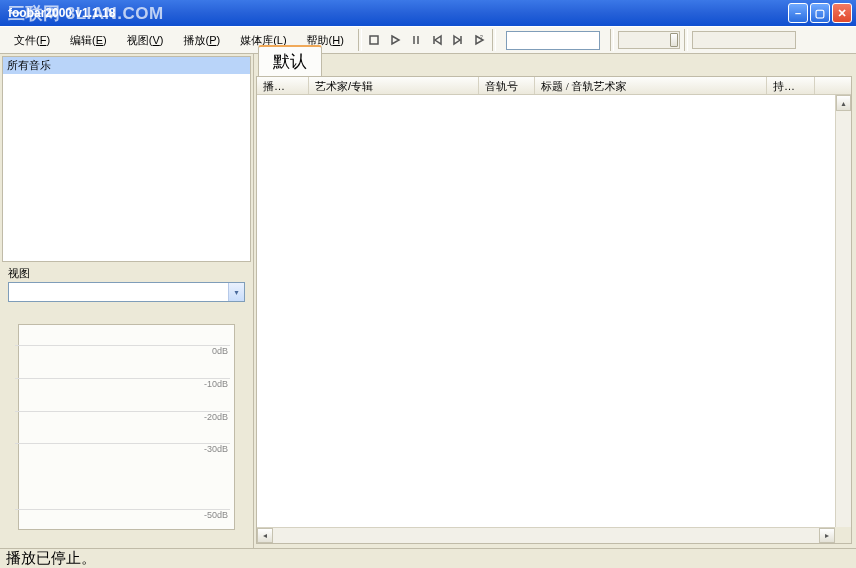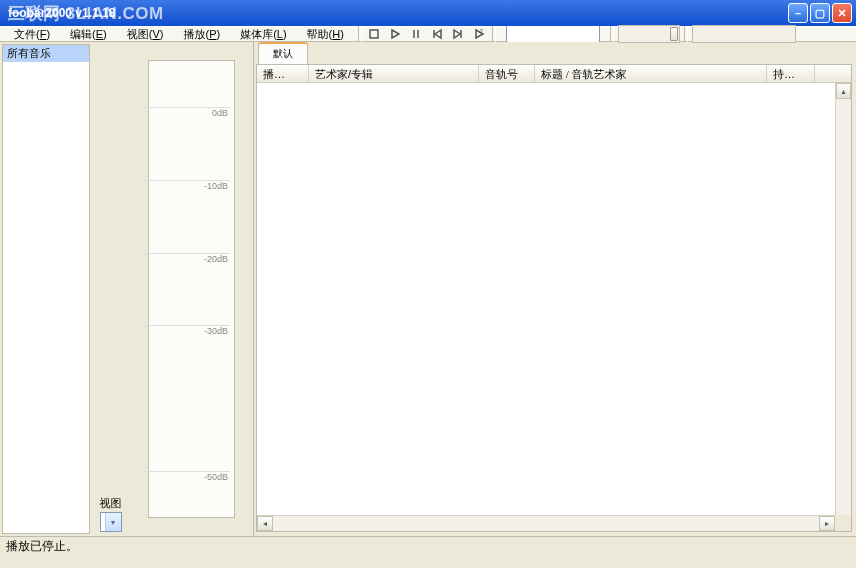--- a/index.html
+++ b/index.html
@@ -7,71 +7,71 @@
 
 .titlebar { height: 26px; background: linear-gradient(to bottom, #3b78e7 0%, #2661d8 50%, #0f4fd0 100%); display: flex; align-items: center; padding: 0 4px; color: #fff; font-size: 12px; font-weight: bold; position: relative; }
 .titlebar .watermark { position: absolute; left: 8px; font-size: 17px; opacity: .7; letter-spacing: .5px; }
 .titlebar .title { position: absolute; left: 8px; }
 .winbtns { margin-left: auto; display: flex; gap: 2px; }
 .winbtn { width: 20px; height: 20px; border: 1px solid #fff; border-radius: 3px; display: flex; align-items: center; justify-content: center; color: #fff; font-weight: bold; font-size: 11px; }
 .winbtn.min { background: linear-gradient(#6fa9ff,#2a6de0); }
 .winbtn.max { background: linear-gradient(#6fa9ff,#2a6de0); }
 .winbtn.close { background: linear-gradient(#f37a63,#e04a2d); }
 
-.toolbar-row { height: 16px; background: #f7f6f0; border-top: 1px solid #fff; border-bottom: 1px solid #c0bba8; display: flex; align-items: center; padding: 0 4px; }
+.toolbar-row { height: 28px; background: #f7f6f0; border-top: 1px solid #fff; border-bottom: 1px solid #c0bba8; display: flex; align-items: center; padding: 0 4px; }
 .menu { display: flex; gap: 0; }
 .menu-item { padding: 2px 10px; cursor: default; white-space: nowrap; }
 .mnemonic { text-decoration: underline; }
 .tb-sep { width: 4px; height: 22px; margin: 0 4px; border-left: 1px solid #c0bba8; border-right: 1px solid #fff; }
 
 .pbtns { display: flex; gap: 4px; align-items: center; }
 .pbtn { width: 17px; height: 17px; display: flex; align-items: center; justify-content: center; color: #555; }
 .pbtn svg { width: 12px; height: 12px; stroke: #555; fill: none; stroke-width: 1.5; }
 .searchbox { width: 94px; height: 19px; border: 1px solid #7f9db9; background: #fff; margin: 0 6px; }
 .slider { width: 62px; height: 18px; position: relative; border: 1px solid #c0bba8; background: #f2f0e8; display: flex; align-items: center; }
 .slider .thumb { position: absolute; width: 8px; height: 14px; top: 1px; background: linear-gradient(#fefefe,#e4e2d7); border: 1px solid #9c9881; border-radius: 1px; }
 .slider.vol .thumb { right: 1px; }
 .slider.seek { width: 104px; }
 
 .client { display: flex; height: 494px; }
 
-.leftpane { width: 254px; display: flex; flex-direction: row; border-right: 1px solid #c0bba8; }
+.leftpane { width: 254px; display: flex; flex-direction: column; border-right: 1px solid #c0bba8; }
 .navlist { flex: 1; background: #fff; border: 1px solid #c0bba8; margin: 2px; min-height: 180px; overflow: hidden; }
 .nav-sel { background: #b9d4f9; padding: 1px 4px; }
 .filterrow { display: flex; gap: 6px; padding: 2px 8px 4px; align-items: flex-end; }
 .combo-wrap { display: flex; flex-direction: column; flex: 1; }
 .combo-label { margin-bottom: 1px; }
 .combo { height: 20px; border: 1px solid #7f9db9; background: #fff; display: flex; align-items: center; }
 .combo .arrow { width: 16px; height: 100%; background: linear-gradient(#eaf1fd,#c9ddfb); border-left: 1px solid #b6c9e8; display: flex; align-items: center; justify-content: center; margin-left: auto; font-size: 8px; color: #4a6a9c; }
 .qbtn { width: 18px; height: 20px; border: 1px solid #9c9881; background: #f2f0e8; text-align: center; line-height: 18px; }
 
 .meter { flex: 1; background: #fcfcf9; border: 1px solid #c0bba8; margin: 18px; position: relative; }
 .meter .tick { position: absolute; right: 4px; font-size: 9px; color: #888; border-top: 1px solid #ddd; width: 100%; text-align: right; padding-right: 2px; }
 
 .rightpane { flex: 1; display: flex; flex-direction: column; }
 .tabstrip { height: 22px; display: flex; align-items: flex-end; padding-left: 4px; background: #ece9d8; }
-.tab { padding: 3px 14px; background: #fcfcfa; border: 1px solid #c0bba8; border-bottom: none; border-top: 2px solid #f0a959; border-radius: 3px 3px 0 0; font-size: 10px; }
+.tab { padding: 3px 14px; background: #fcfcfa; border: 1px solid #c0bba8; border-bottom: none; border-top: 2px solid #f0a959; border-radius: 3px 3px 0 0; font-size: 17px; }
 .listarea { flex: 1; background: #fff; border: 1px solid #c0bba8; margin: 0 4px 4px 2px; display: flex; flex-direction: column; }
 .colheaders { height: 18px; display: flex; background: linear-gradient(#fdfdfb,#ece9dc); border-bottom: 1px solid #d0ccbb; }
 .ch { border-right: 1px solid #d6d2c2; padding: 2px 6px; white-space: nowrap; overflow: hidden; font-size: 11px; }
 .ch0 { width: 52px; }
 .ch1 { width: 170px; }
 .ch2 { width: 56px; }
 .ch3 { width: 232px; font-family: Liberation Serif, serif; }
 .ch4 { width: 48px; }
 .listbody { flex: 1; position: relative; }
 .vscroll { position: absolute; right: 0; top: 0; width: 16px; height: 100%; background: #f2f0e8; border-left: 1px solid #d6d2c2; }
 .vscroll .sbtn { height: 16px; background: linear-gradient(#fefefe,#e4e2d7); border: 1px solid #c6c2b0; display: flex; align-items: center; justify-content: center; font-size: 8px; color: #555; }
 .vscroll .track { height: calc(100% - 32px); }
 .hscroll { height: 16px; background: #f2f0e8; border-top: 1px solid #d6d2c2; display: flex; position: absolute; bottom: 0; left: 0; right: 16px; }
 .hscroll .sbtn { width: 16px; background: linear-gradient(#fefefe,#e4e2d7); border: 1px solid #c6c2b0; display: flex; align-items: center; justify-content: center; font-size: 8px; color: #555; }
 .hscroll .track { flex: 1; }
 .corner { position: absolute; right: 0; bottom: 0; width: 16px; height: 16px; background: #ece9d8; }
 
-.statusbar { height: 20px; border-top: 1px solid #c0bba8; padding: 8px 6px; background: #ece9d8; font-size: 12px; display: flex; align-items: center; }
+.statusbar { height: 20px; border-top: 1px solid #c0bba8; padding: 8px 6px; background: #ece9d8; font-size: 15px; display: flex; align-items: center; }
 </style>
 </head>
 <body>
 
 <div class="titlebar">
   <span class="watermark">三联网 3LIAN.COM</span>
   <span class="title">foobar2000 v1.1.18</span>
   <div class="winbtns">
     <div class="winbtn min">–</div>
     <div class="winbtn max">▢</div>

